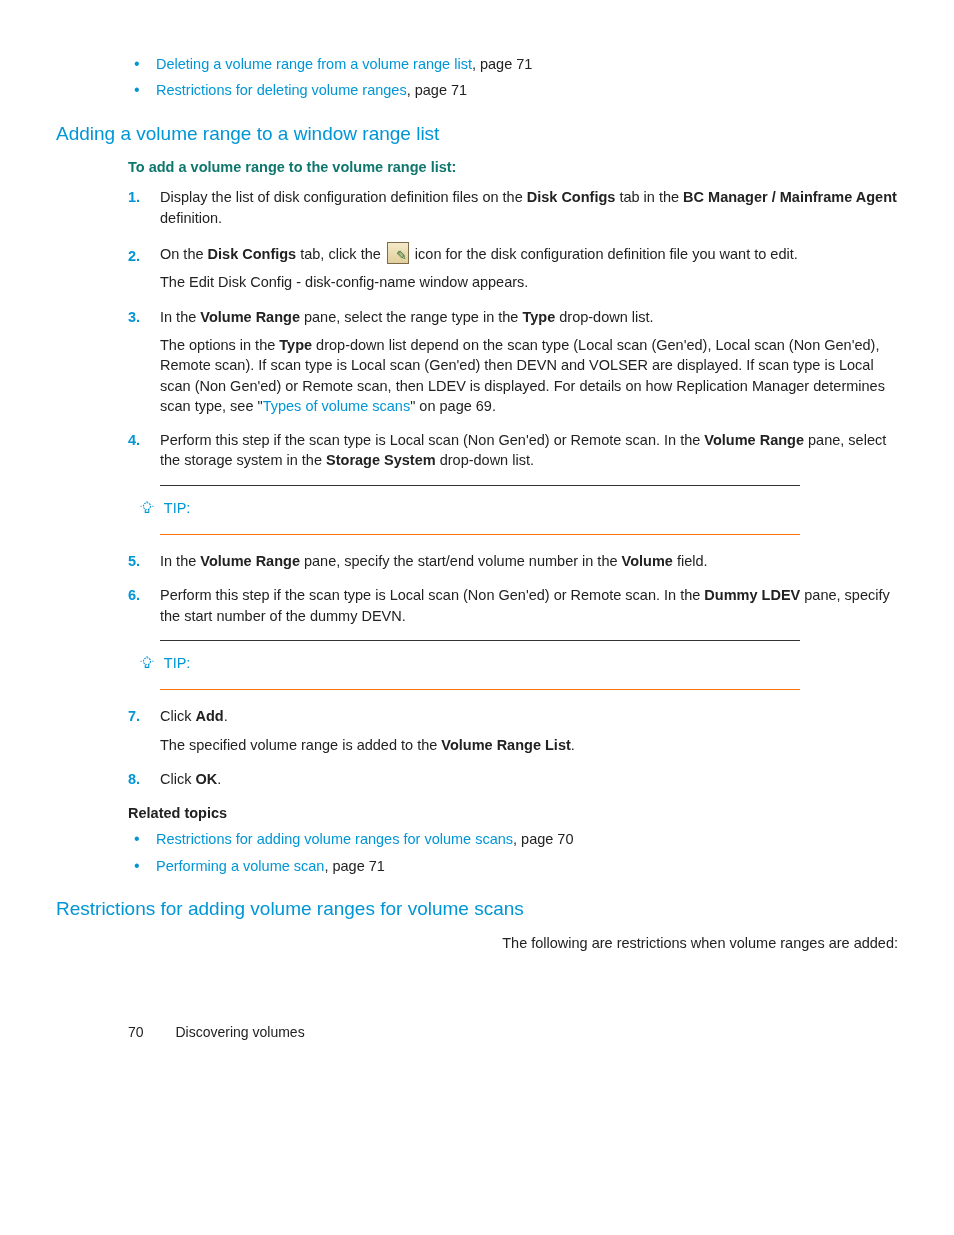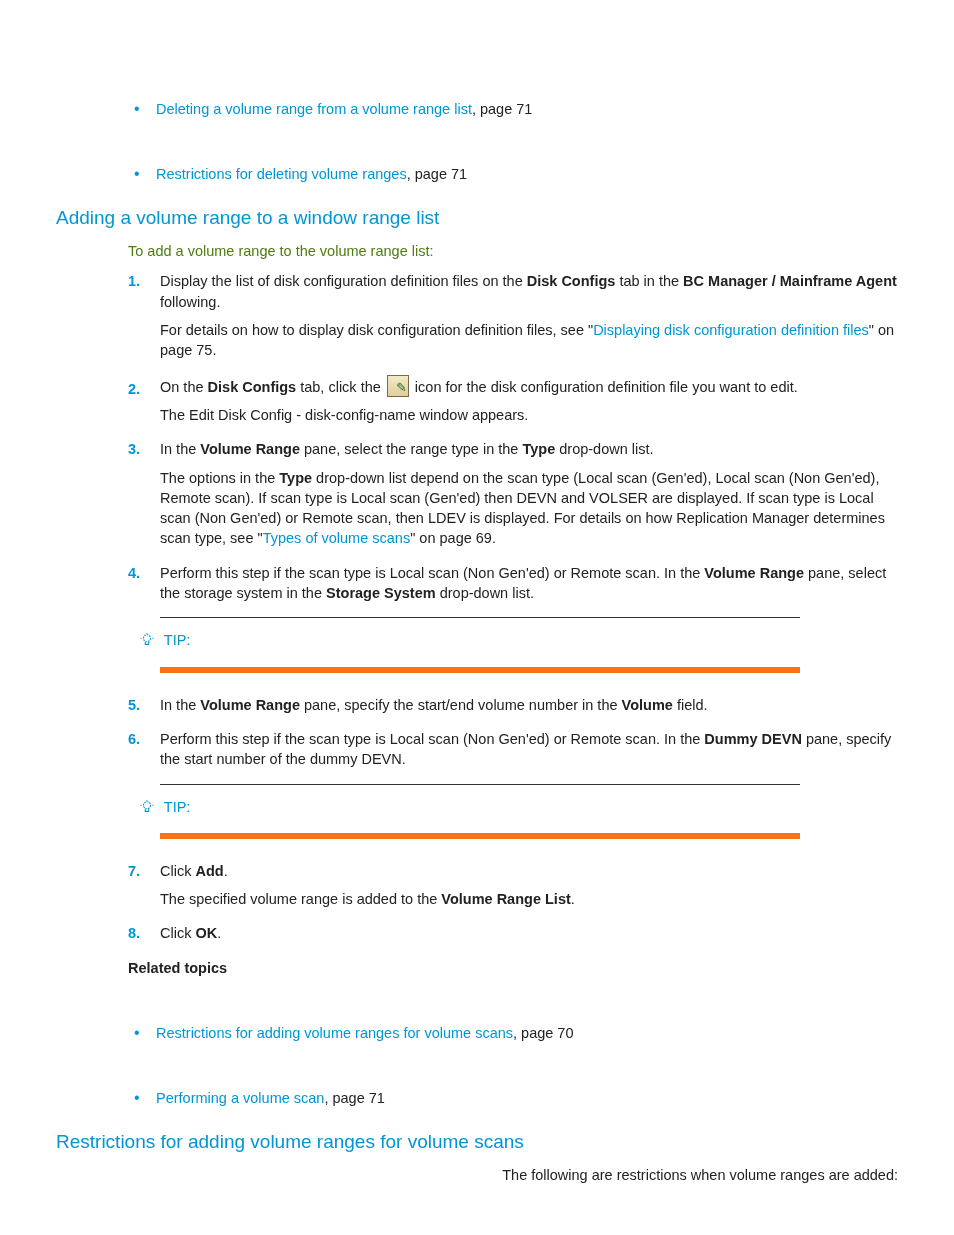--- a/index.html
+++ b/index.html
@@ -18,39 +18,38 @@
   }
   .bullet-list {
     list-style: none;
     padding: 0;
     margin: 0 0 18px 72px;
   }
   .bullet-list li {
     position: relative;
     padding-left: 28px;
     margin-bottom: 6px;
-    margin-top: 45px;
   }
   .bullet-list li::before {
     content: "•";
     color: #0096d6;
     position: absolute;
     left: 6px;
     font-size: 16px;
     top: -1px;
   }
   h2.section {
     color: #0096d6;
     font-weight: normal;
     font-size: 19px;
     margin: 20px 0 10px 0;
   }
   .intro-bold {
-    color: #4d7c0f;
-    font-weight: normal;
+    color: #0f766e;
+    font-weight: bold;
     margin: 0 0 10px 72px;
     font-size: 14.5px;
   }
   ol.steps {
     list-style: none;
     padding: 0;
     margin: 0 0 0 72px;
     counter-reset: step;
   }
   ol.steps > li {
@@ -65,24 +64,24 @@
     color: #0096d6;
     font-weight: bold;
     font-size: 14.5px;
   }
   .para {
     margin: 8px 0 0 0;
   }
   .bold { font-weight: bold; }
   .italic { }
   .tip-box {
-    margin: 12px 0 22px 104px;
+    margin: 12px 0 16px 104px;
     padding: 12px 40px 12px 0;
     border-top: 1px solid #333;
-    border-bottom: 6px solid #f97316;
+    border-bottom: 1px solid #f97316;
     width: 600px;
   }
   .tip-head {
     color: #0096d6;
     font-size: 14.5px;
     margin-bottom: 4px;
     position: relative;
     padding-left: 2px;
   }
   .tip-head .bulb {
@@ -102,21 +101,21 @@
   }
   .body-indent {
     margin: 10px 0 10px 72px;
     text-align: right;
   }
   .footer {
     margin-top: 70px;
     padding-left: 72px;
     font-size: 14px;
   }
-  .footer .pg { display: inline-block; margin-right: 28px; font-family: Liberation Serif, serif; }
+  .footer .pg { display: inline-block; margin-right: 28px; }
   .edit-icon {
     display: inline-block;
     width: 20px;
     height: 20px;
     vertical-align: -5px;
     border: 1px solid #7a6a4a;
     background: linear-gradient(#f4eac9, #e0cf9a);
     position: relative;
     margin: 0 2px;
   }
@@ -136,22 +135,21 @@
   <li><span class="link">Deleting a volume range from a volume range list</span><span>, page 71</span></li>
   <li><span class="link">Restrictions for deleting volume ranges</span><span>, page 71</span></li>
 </ul>
 
 <h2 class="section">Adding a volume range to a window range list</h2>
 <p class="intro-bold">To add a volume range to the volume range list:</p>
 
 <ol class="steps">
   <li>
     <span class="num">1.</span>
-    <span>Display the list of disk configuration definition files on the </span><span class="bold">Disk Configs</span><span> tab in the </span><span class="bold">BC Manager / Mainframe Agent</span><span> following.</span>
-    <p class="para"><span>For details on how to display disk configuration definition files, see "</span><span class="link">Displaying disk configuration definition files</span><span>" on page 75.</span></p>
+    <span>Display the list of disk configuration definition files on the </span><span class="bold">Disk Configs</span><span> tab in the </span><span class="bold">BC Manager / Mainframe Agent</span><span> definition.</span>
   </li>
   <li>
     <span class="num" style="top:4px">2.</span>
     <span>On the </span><span class="bold">Disk Configs</span><span> tab, click the </span><span class="edit-icon"></span><span> icon for the disk configuration definition file you want to edit.</span>
     <p class="para"><span>The Edit Disk Config - </span><span class="italic">disk-config-name</span><span> window appears.</span></p>
   </li>
   <li>
     <span class="num">3.</span>
     <span>In the </span><span class="bold">Volume Range</span><span> pane, select the range type in the </span><span class="bold">Type</span><span> drop-down list.</span>
     <p class="para"><span>The options in the </span><span class="bold">Type</span><span> drop-down list depend on the scan type (Local scan (Gen'ed), Local scan (Non Gen'ed), Remote scan). If scan type is Local scan (Gen'ed) then DEVN and VOLSER are displayed. If scan type is Local scan (Non Gen'ed) or Remote scan, then LDEV is displayed. For details on how Replication Manager determines scan type, see "</span><span class="link">Types of volume scans</span><span>" on page 69.</span></p>
@@ -175,21 +173,21 @@
   </div>
 </div>
 
 <ol class="steps">
   <li>
     <span class="num">5.</span>
     <span>In the </span><span class="bold">Volume Range</span><span> pane, specify the start/end volume number in the </span><span class="bold">Volume</span><span> field.</span>
   </li>
   <li>
     <span class="num">6.</span>
-    <span>Perform this step if the scan type is Local scan (Non Gen'ed) or Remote scan. In the </span><span class="bold">Dummy DEVN</span><span> pane, specify the start number of the dummy DEVN.</span>
+    <span>Perform this step if the scan type is Local scan (Non Gen'ed) or Remote scan. In the </span><span class="bold">Dummy LDEV</span><span> pane, specify the start number of the dummy DEVN.</span>
   </li>
 </ol>
 
 <div class="tip-box">
   <div class="tip-head">
     <svg class="bulb" viewBox="0 0 16 16">
         <circle cx="8" cy="6" r="4" fill="none" stroke="#0096d6" stroke-width="1.2" stroke-dasharray="2,1"></circle>
         <path d="M6 10 L6 13 L10 13 L10 10" fill="none" stroke="#0096d6" stroke-width="1.2"></path>
         <line x1="8" y1="0" x2="8" y2="1.5" stroke="#0096d6"></line>
         <line x1="2" y1="6" x2="0.5" y2="6" stroke="#0096d6"></line>

